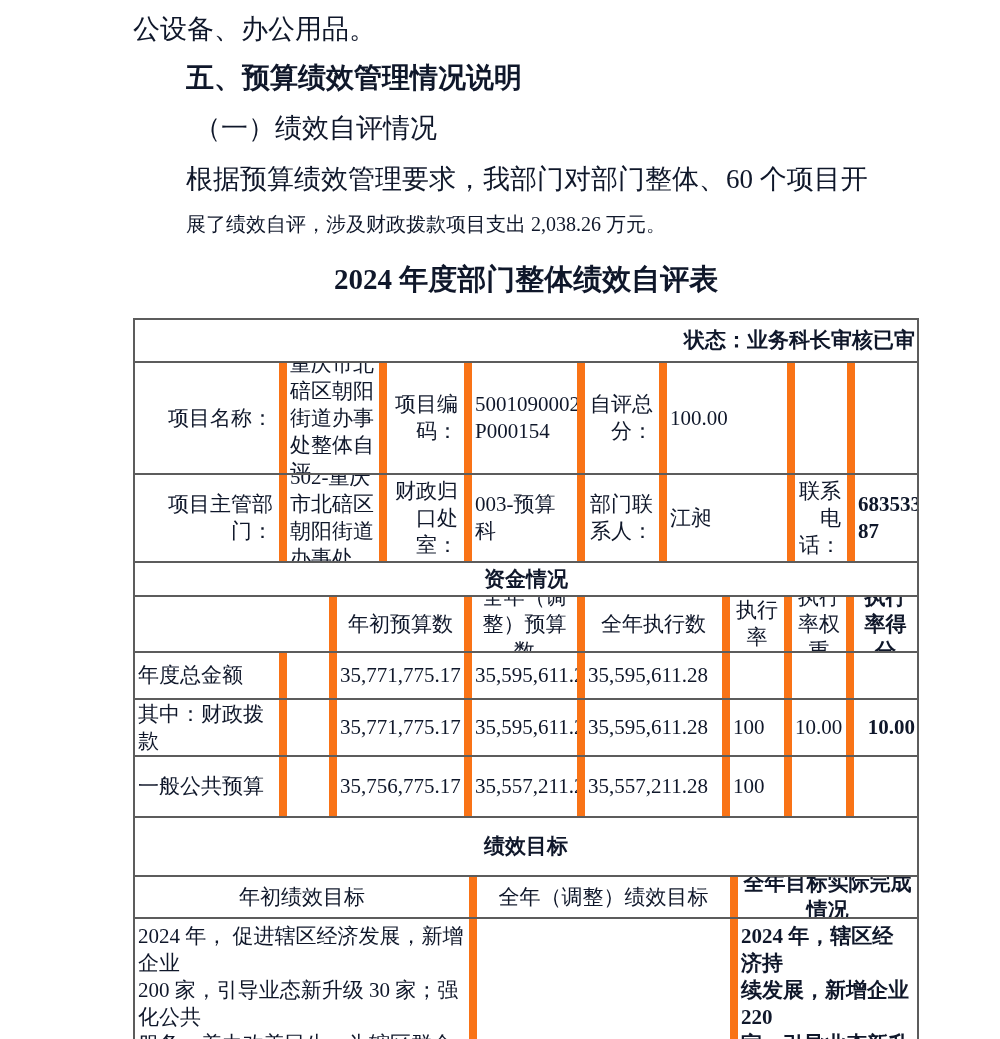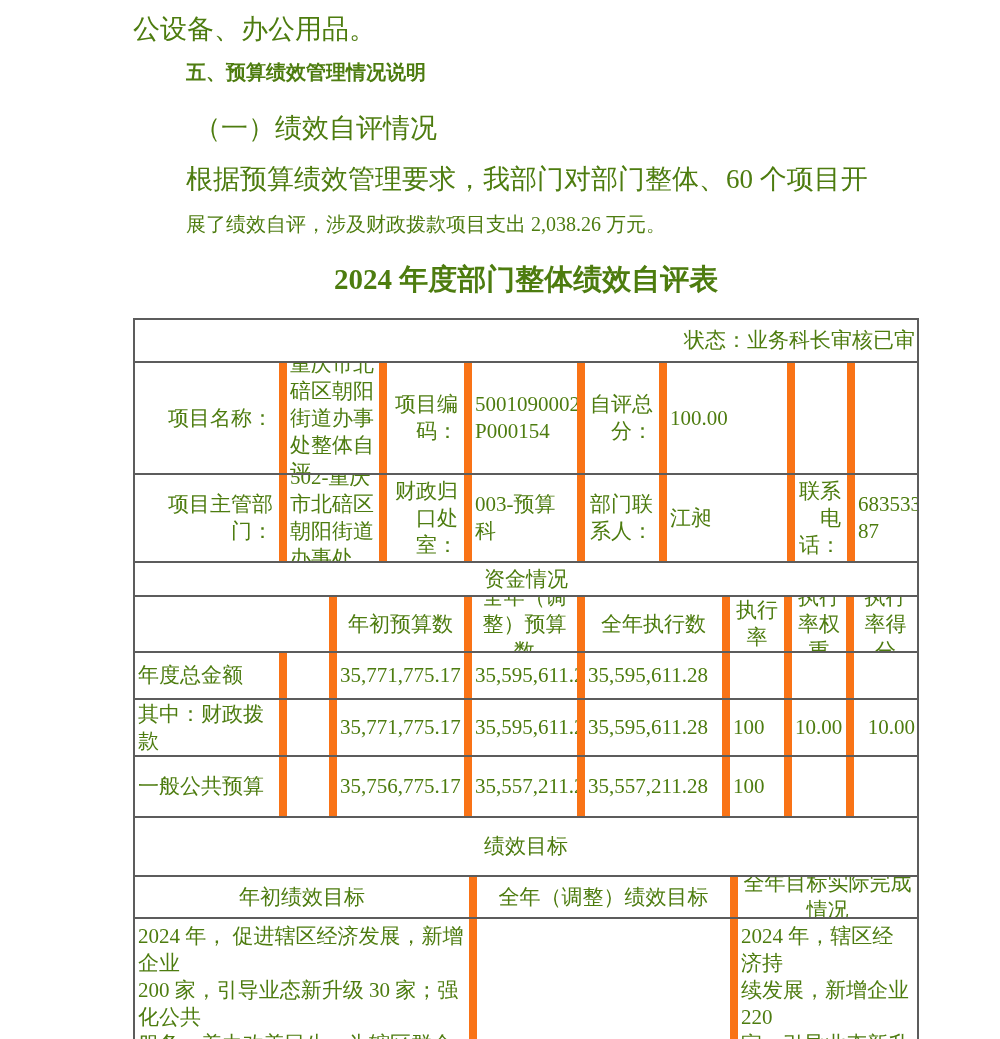--- a/index.html
+++ b/index.html
@@ -1,43 +1,43 @@
 <!DOCTYPE html>
 <html><head>
 <meta charset="utf-8">
 <style>
   html,body { margin:0; padding:0; background:#ffffff; }
   .page {
     position:relative; width:1000px; height:1039px; overflow:hidden;
-    background:#ffffff; color:#4d7c0f;
+    background:#ffffff; color:#0f172a;
     font-family:"Liberation Serif","DejaVu Serif",serif;
   }
   .txt { position:absolute; white-space:pre; }
   .intro  { left:133px; top:11px;  font-size:27px; }
-  .h1     { left:186px; top:59px;  font-size:20px; font-weight:bold;
+  .h1     { left:186px; top:59px;  font-size:28px; font-weight:bold;
             font-family:"Liberation Sans","DejaVu Sans",sans-serif; }
   .h2     { left:181px; top:110px; font-size:27px;margin-left:13px; }
   .body1  { left:186px; top:161px; font-size:27px; }
   .body2  { left:186px; top:211px; font-size:20px; }
   .title  { left:133px; top:260px; width:786px; text-align:center;
             font-size:29px; font-weight:bold; white-space:pre; }
 
   .doc-table {
     position:absolute; left:133px; top:318px; width:786px;
     border:2px solid #5c5c5c; box-sizing:border-box;
   }
   .row { display:grid; box-sizing:border-box; border-bottom:2px solid #5c5c5c; }
   .row:last-child { border-bottom:none; }
   .cell {
     box-sizing:border-box; border-right:8px solid #f97316;
     display:flex; align-items:center; justify-content:flex-start;
     font-size:21px; line-height:27px; white-space:pre-wrap;
     overflow:hidden; padding:0 3px;
   }
-  .cell:last-child { border-right:none; }
+  .cell:last-child { border-right:none;font-weight:bold; }
 
   .c-right  { justify-content:flex-end; text-align:right; padding-right:6px; }
   .c-center { justify-content:center; text-align:center; }
   .v-top    { align-items:flex-start; padding-top:4px; }
   .tight-r  { padding-right:2px; }
 
   .r-status { grid-template-columns:1fr; height:43px; }
   .r-info   { grid-template-columns:152px 100px 85px 113px 82px 128px 60px 62px; }
   .r-proj   { height:112px; }
   .r-dept   { height:88px; }

